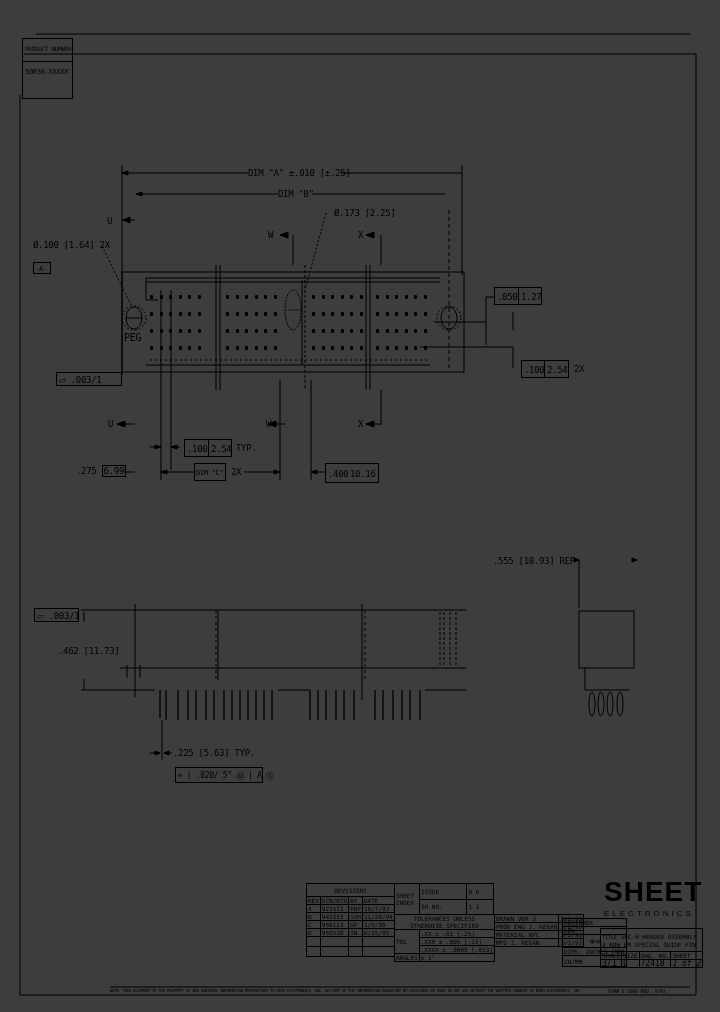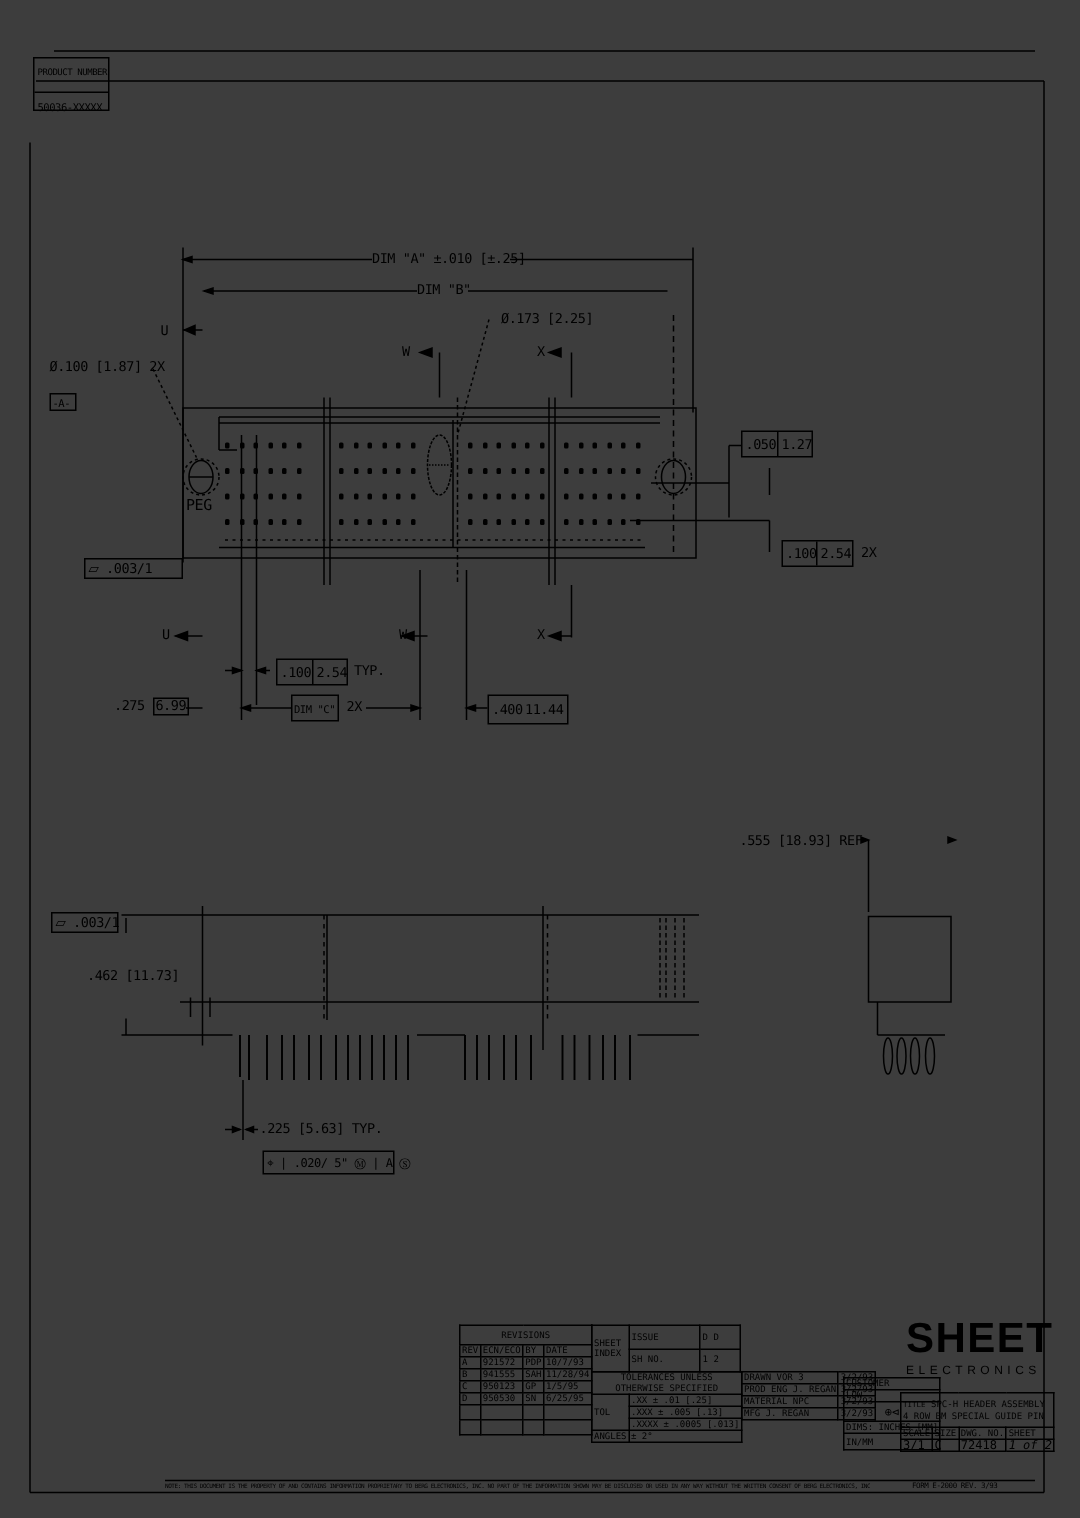--- a/index.html
+++ b/index.html
@@ -275,33 +275,33 @@
     <div style="position: absolute; width: 3px; height: 4px; background: rgb(0, 0, 0); border-radius: 1px; left: 414px; top: 329px;"></div>
     <div style="position: absolute; width: 3px; height: 4px; background: rgb(0, 0, 0); border-radius: 1px; left: 423.5px; top: 329px;"></div>
     <div style="position: absolute; width: 3px; height: 4px; background: rgb(0, 0, 0); border-radius: 1px; left: 376px; top: 346px;"></div>
     <div style="position: absolute; width: 3px; height: 4px; background: rgb(0, 0, 0); border-radius: 1px; left: 385.5px; top: 346px;"></div>
     <div style="position: absolute; width: 3px; height: 4px; background: rgb(0, 0, 0); border-radius: 1px; left: 395px; top: 346px;"></div>
     <div style="position: absolute; width: 3px; height: 4px; background: rgb(0, 0, 0); border-radius: 1px; left: 404.5px; top: 346px;"></div>
     <div style="position: absolute; width: 3px; height: 4px; background: rgb(0, 0, 0); border-radius: 1px; left: 414px; top: 346px;"></div>
     <div style="position: absolute; width: 3px; height: 4px; background: rgb(0, 0, 0); border-radius: 1px; left: 423.5px; top: 346px;"></div>
   </div>
 
-<div class="box" style="left:22px;top:38px;width:51px;height:36px;">
+<div class="box" style="left:22px;top:38px;width:51px;height:61px;">
   <div class="t" style="left:2px;top:5px;font-size:6px;">PRODUCT NUMBER</div>
   <div class="abs" style="left:0;top:22px;width:49px;border-top:1px solid #000;"></div>
   <div class="t" style="left:2px;top:28px;font-size:7px;">50036-XXXXX</div>
 </div>
 
 <div class="t" style="left:248px;top:168px;">DIM "A" ±.010 [±.25]</div>
 <div class="t" style="left:278px;top:189px;">DIM "B"</div>
 <div class="t" style="left:334px;top:208px;">Ø.173 [2.25]</div>
 <div class="t" style="left:107px;top:216px;">U</div>
 <div class="t" style="left:268px;top:230px;">W</div>
 <div class="t" style="left:358px;top:230px;">X</div>
-<div class="t" style="left:33px;top:240px;">Ø.100 [1.87] 2X</div>
+<div class="t" style="left:33px;top:240px;">Ø.100 [1.64] 2X</div>
 <div class="box" style="left:33px;top:262px;width:18px;height:12px;">
   <div class="t" style="left:1px;top:1px;font-size:7px;">-A-</div>
 </div>
 <div class="t" style="left:124px;top:333px;font-size:10px;">PEG</div>
 <div class="box" style="left:56px;top:372px;width:66px;height:14px;">
   <div class="t" style="left:2px;top:2px;">⏥ .003/1</div>
 </div>
 
 <div class="box" style="left:494px;top:287px;width:48px;height:18px;">
   <div class="t" style="left:2px;top:4px;">.050</div>
@@ -329,21 +329,21 @@
 <div class="t" style="left:76px;top:466px;">
   <span>.275</span>
   <span style="border:1px solid #000;padding:0 1px;">6.99</span>
 </div>
 <div class="box" style="left:194px;top:463px;width:32px;height:18px;">
   <div class="t" style="left:1px;top:4px;font-size:7px;">DIM "C"</div>
 </div>
 <div class="t" style="left:231px;top:467px;">2X</div>
 <div class="box" style="left:325px;top:463px;width:54px;height:20px;">
   <div class="t" style="left:2px;top:5px;">.400</div>
-  <div class="t" style="left:24px;top:5px;">11.44</div>
+  <div class="t" style="left:24px;top:5px;">10.16</div>
 </div>
 
 <div class="box" style="left:34px;top:608px;width:45px;height:14px;">
   <div class="t" style="left:2px;top:2px;">⏥ .003/1</div>
 </div>
 <div class="t" style="left:58px;top:646px;">.462 [11.73]</div>
 <div class="t" style="left:173px;top:748px;">.225 [5.63] TYP.</div>
 <div class="box" style="left:175px;top:767px;width:88px;height:16px;">
   <div class="t" style="left:2px;top:3px;font-size:8px;">⌖ | .020/ 5" Ⓜ | A Ⓢ</div>
 </div>

